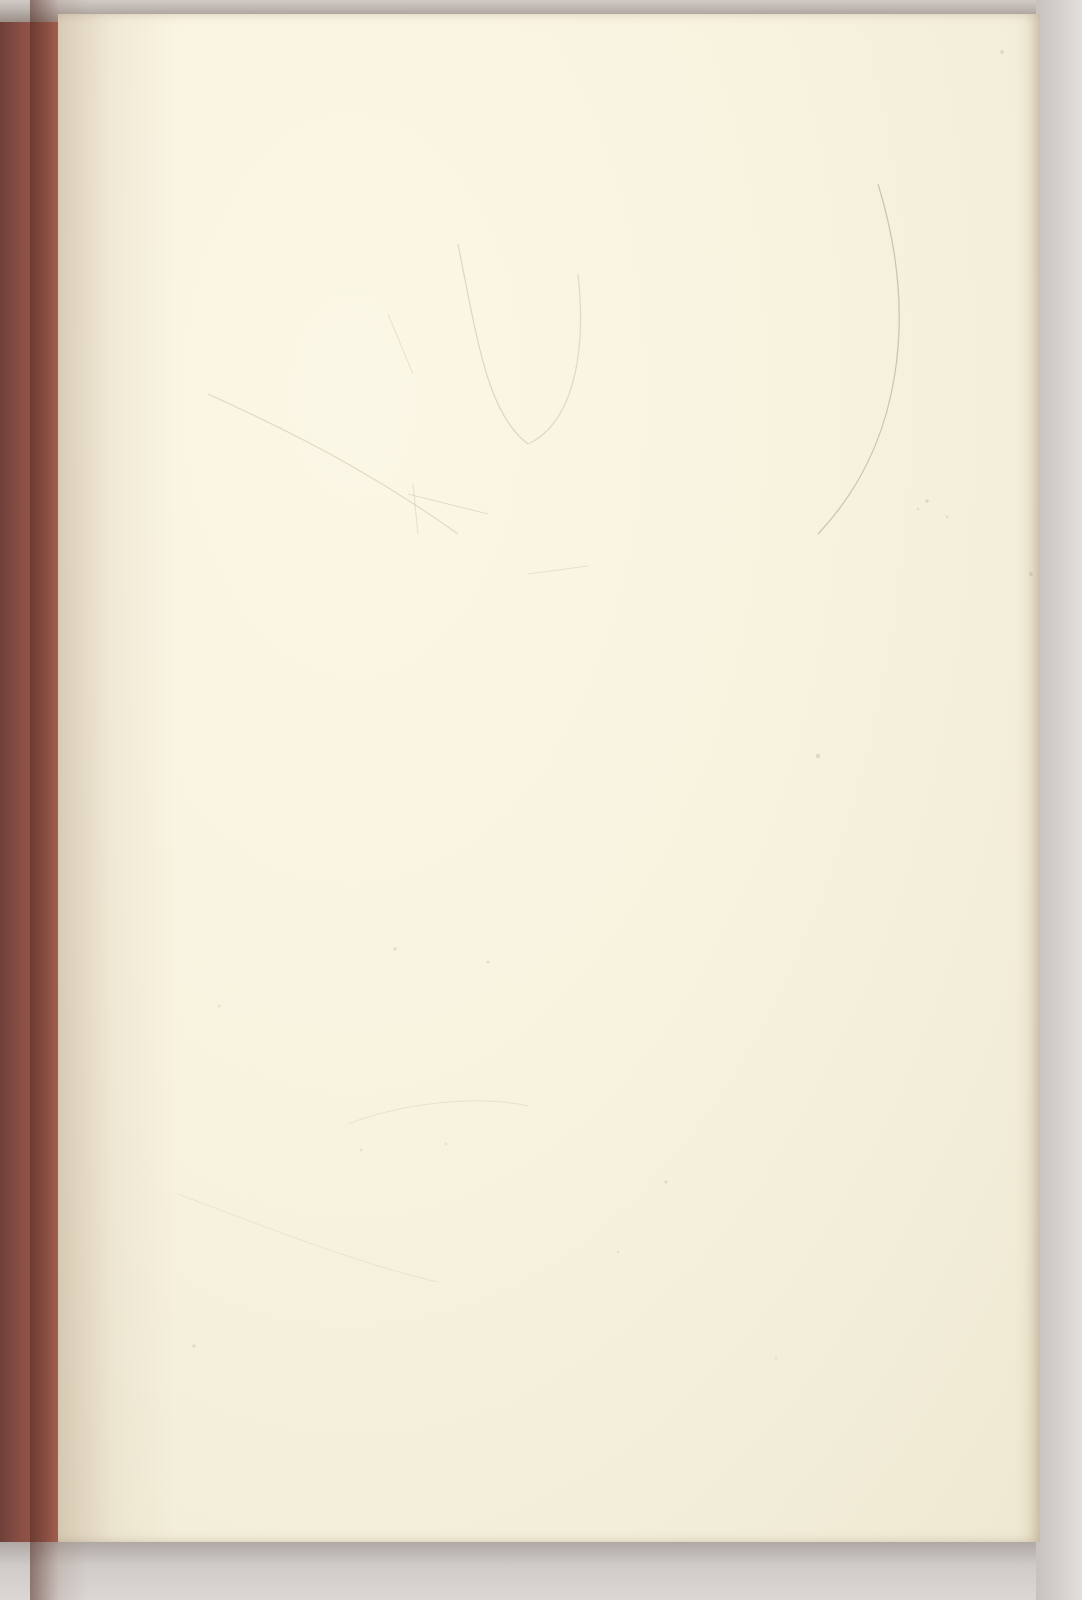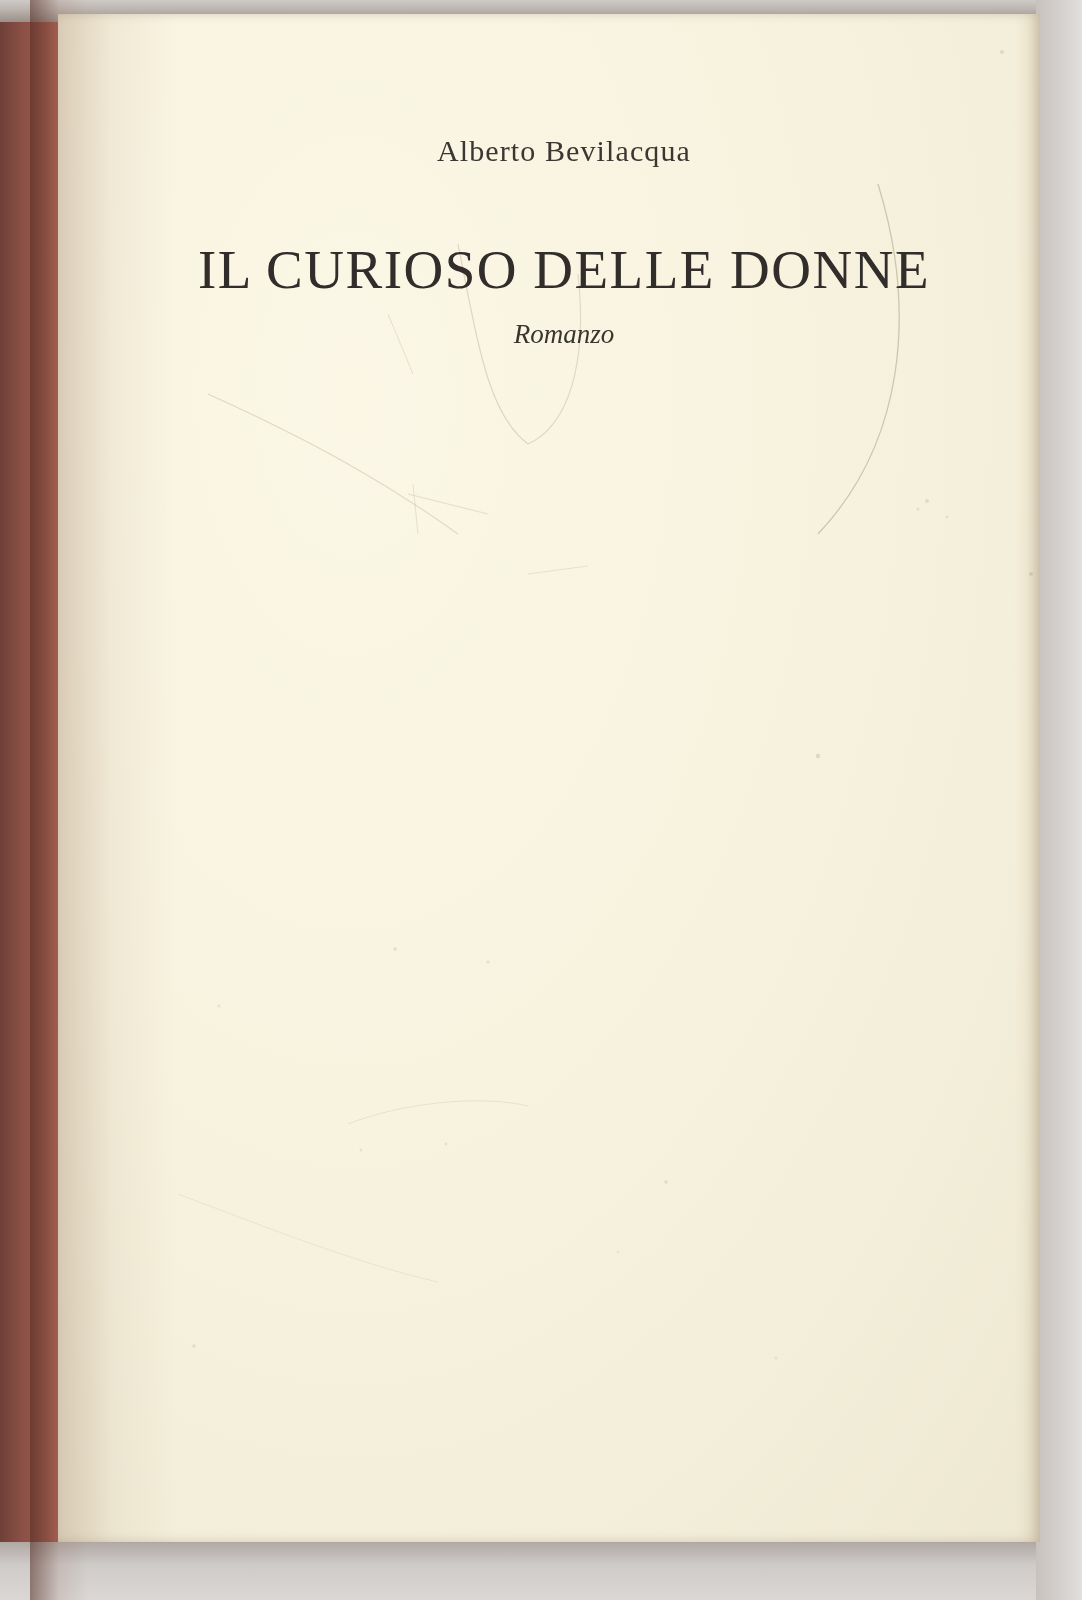--- a/index.html
+++ b/index.html
@@ -166,20 +166,15 @@
       <path d="M470 430 C 510 412, 530 350, 520 260" stroke="#c2b8a2" stroke-width="1.2" fill="none" opacity="0.45"></path>
       <path d="M150 380 C 260 430, 330 470, 400 520" stroke="#c6bca6" stroke-width="1.1" fill="none" opacity="0.5"></path>
       <path d="M355 360 L 330 300" stroke="#cac0aa" stroke-width="1.0" fill="none" opacity="0.45"></path>
       <path d="M350 480 L 430 500" stroke="#c6bca6" stroke-width="1.0" fill="none" opacity="0.45"></path>
       <path d="M355 470 L 360 520" stroke="#c6bca6" stroke-width="1.0" fill="none" opacity="0.4"></path>
       <path d="M470 560 L 530 552" stroke="#cac0aa" stroke-width="1.0" fill="none" opacity="0.4"></path>
       <path d="M290 1110 C 340 1090, 420 1080, 470 1092" stroke="#cfc6b2" stroke-width="1.0" fill="none" opacity="0.4"></path>
       <path d="M120 1180 C 200 1210, 300 1250, 380 1268" stroke="#cfc6b2" stroke-width="1.0" fill="none" opacity="0.35"></path>
     </svg>
 
-    <div class="text-block">
-      <p class="author">Alberto Bevilacqua</p>
-      <h1 class="title">IL CURIOSO DELLE DONNE</h1>
-      <p class="subtitle">Romanzo</p>
-    </div>
   </div>
 
 </div>
 
 </body></html>

